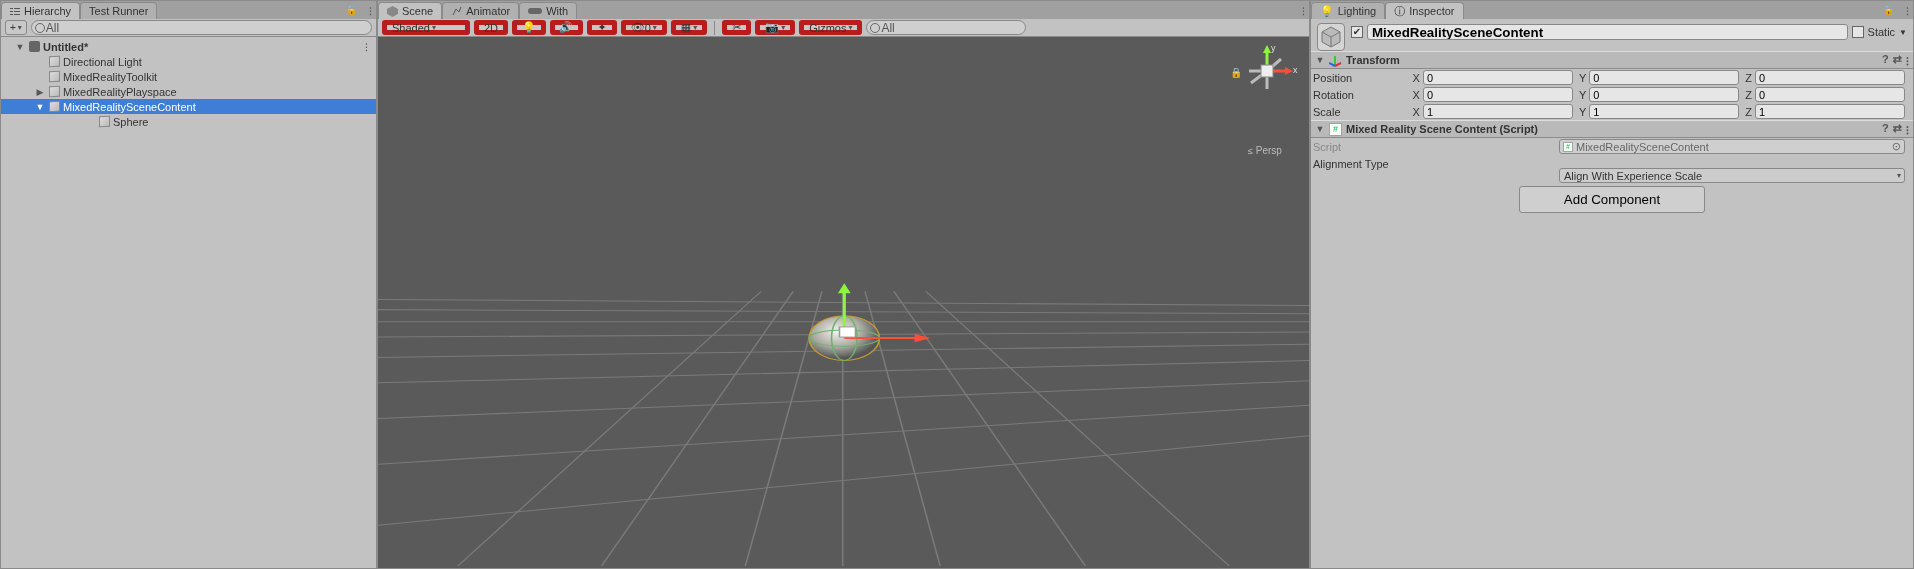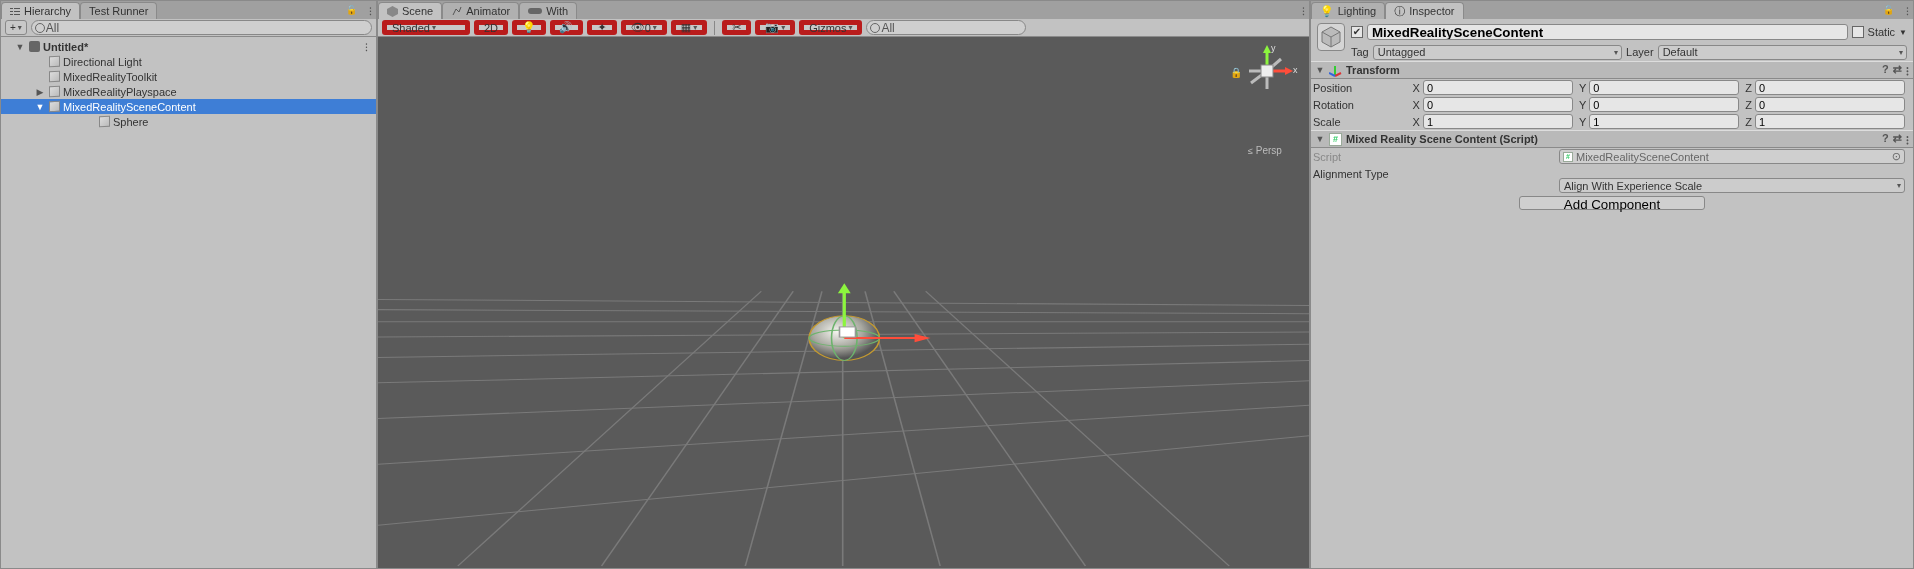--- a/index.html
+++ b/index.html
@@ -52,21 +52,21 @@
 
   .comp-header { height: 18px; background: #b9b9b9; border-top: 1px solid #ddd; border-bottom: 1px solid #8a8a8a; display: flex; align-items: center; padding: 0 4px; gap: 4px; font-weight: bold; }
   .comp-header .ctrl-right { margin-left: auto; display: flex; gap: 4px; color: #555; }
   .axes-icon { width: 13px; height: 13px; }
   .prop-row { display: flex; align-items: center; height: 17px; padding: 0 8px 0 2px; gap: 16px; }
   .prop-label { width: 230px; }
   .xyz-grp { flex: 1; display: flex; gap: 6px; }
   .xyz-field { flex: 1; display: flex; align-items: center; gap: 3px; }
   .num-input { flex: 1; height: 15px; border: 1px solid #888; border-radius: 3px; background: #e6e6e6; padding: 0 3px; font-size: 11px; }
   .num-input.ro { background: #cfcfcf; color: #666; }
-  .add-comp { display: block; margin: 14px auto; width: 186px; height: 14px; border: 1px solid #888; border-radius: 3px; background: #cfcfcf; cursor: pointer; }
+  .add-comp { display: block; margin: 14px auto; width: 186px; height: 27px; border: 1px solid #888; border-radius: 3px; background: #cfcfcf; cursor: pointer; }
 
   .script-icon { width: 13px; height: 13px; background: #fff; border: 1px solid #9a9; display: inline-flex; align-items: center; justify-content: center; color: #3c6; font-weight: bold; font-size: 9px; }
 
   .checkbox { width: 12px; height: 12px; border: 1px solid #666; background: #e6e6e6; display: inline-flex; align-items: center; justify-content: center; font-size: 10px; line-height: 1; }
 
   svg { display: block; }
 </style>
 </head>
 <body>
 
@@ -267,30 +267,20 @@
             </svg>
         </div>
         <div style="flex:1;">
           <div style="display:flex;align-items:center;gap:4px;height:18px;">
             <span class="checkbox">✔</span>
             <input class="name-input" value="MixedRealitySceneContent" style="">
             <span class="checkbox" style="width:12px;height:12px;"></span>
             <span>Static</span>
             <span style="font-size:8px;">▼</span>
           </div>
-          <div style="display:flex;align-items:center;gap:4px;height:18px;margin-top:2px;">
-            <span>Tag</span>
-            <div class="drop" style="flex:1;">
-                <span>Untagged</span>
-              </div>
-            <span>Layer</span>
-            <div class="drop" style="flex:1;">
-                <span>Default</span>
-              </div>
-          </div>
         </div>
       </div>
 
       <div class="comp-header">
         <span class="fold">▼</span>
         <span class="axes-icon">
           <svg width="13" height="13">
               <line x1="6" y1="12" x2="6" y2="2" stroke="#3c3" stroke-width="2"></line>
               <line x1="6" y1="12" x2="12" y2="9" stroke="#d33" stroke-width="2"></line>
               <line x1="6" y1="12" x2="0" y2="9" stroke="#36d" stroke-width="2"></line>

